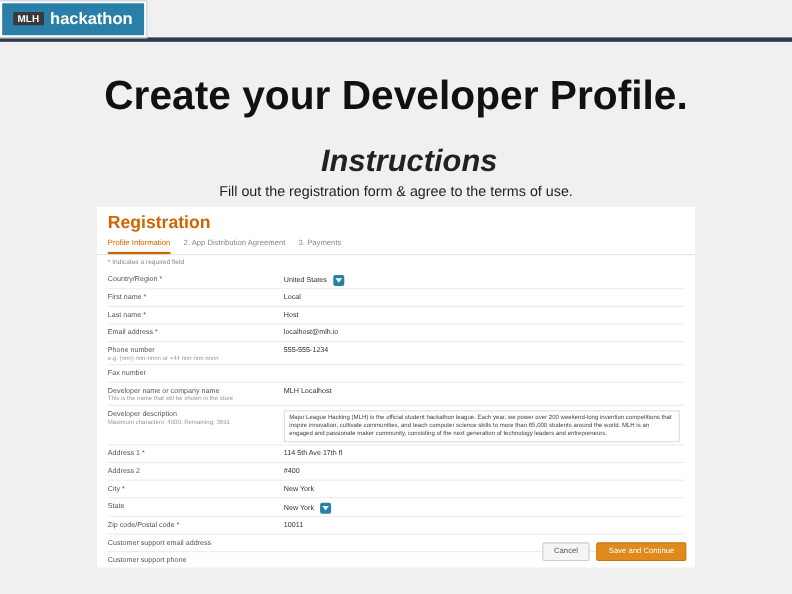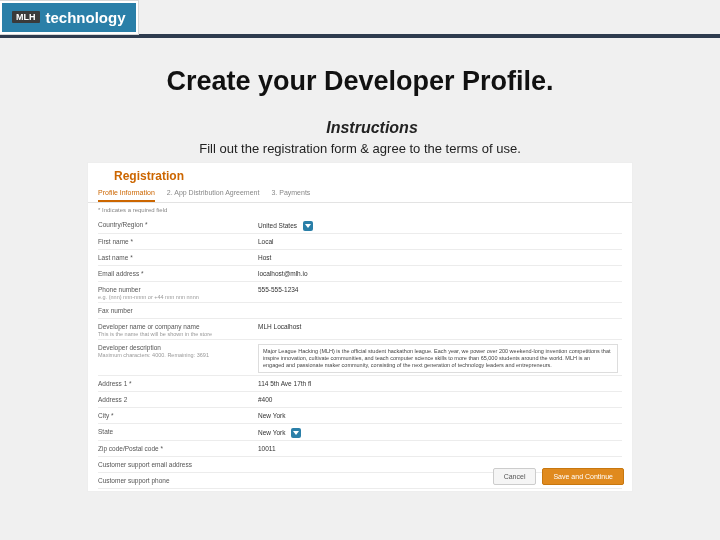--- a/index.html
+++ b/index.html
@@ -14,37 +14,37 @@
     background: #2a7fa8; color: #fff; font-weight: bold; font-size: 15px;
     padding: 6px 10px; display: inline-flex; align-items: center; gap: 6px;
     border: 2px solid #fff; outline: 1px solid #d8d8d8;
   }
   .logo-badge {
     background: #3a3a3a; color: #fff; font-size: 9px; font-weight: bold;
     padding: 1px 4px; border-radius: 1px;
   }
   .header-right { font-size: 14px; color: #222; font-weight: 500; }
   .title {
-    text-align: center; font-size: 27px; font-weight: 700; color: #111;
+    text-align: center; font-size: 37px; font-weight: 700; color: #111;
     margin-top: 28px; font-family: "Segoe UI", Arial, sans-serif;
   }
   .subtitle {
-    text-align: center; font-size: 16px; font-style: italic; font-weight: 700;
+    text-align: center; font-size: 28px; font-style: italic; font-weight: 700;
     color: #222; margin-top: 22px; padding-left: 24px;
   }
   .instruction {
     text-align: center; font-size: 13px; color: #222; margin-top: 4px;
   }
   .form-shot {
     width: 546px; height: 330px; background: #fff; margin: 6px auto 0 auto;
     border: 1px solid #eee; position: relative; font-family: Arial, sans-serif;
     overflow: hidden;
   }
   .form-heading {
-    color: #cc6600; font-size: 12px; font-weight: 600; padding: 6px 10px 2px 26px;
+    color: #cc6600; font-size: 16px; font-weight: 600; padding: 6px 10px 2px 10px;
   }
   .tabs {
     display: flex; gap: 12px; font-size: 7px; color: #888;
     padding: 4px 10px 0 10px; border-bottom: 1px solid #e3e3e3;
   }
   .tab { padding-bottom: 4px; }
   .tab.active { color: #cc6600; border-bottom: 2px solid #cc6600; }
   .required-note { font-size: 6px; color: #888; padding: 4px 10px; }
   .rows { padding: 0 10px; }
   .row {
@@ -76,21 +76,21 @@
   }
   .btn.primary { background: #e08a1e; border-color: #c7770f; color: #fff; }
 </style>
 </head>
 <body>
 
 <div class="slide">
   <div class="header">
     <div class="logo">
       <span class="logo-badge">MLH</span>
-      <span>technology</span>
+      <span>hackathon</span>
     </div>
   </div>
 
   <h1 class="title">Create your Developer Profile.</h1>
   <div class="subtitle">Instructions</div>
   <div class="instruction">Fill out the registration form &amp; agree to the terms of use.</div>
 
   <div class="form-shot">
     <div class="form-heading">Registration</div>
     <div class="tabs">

